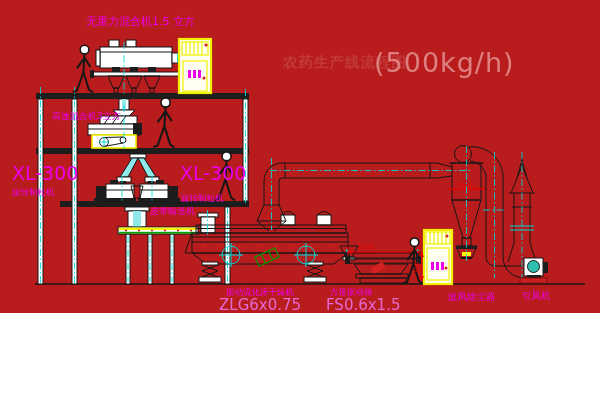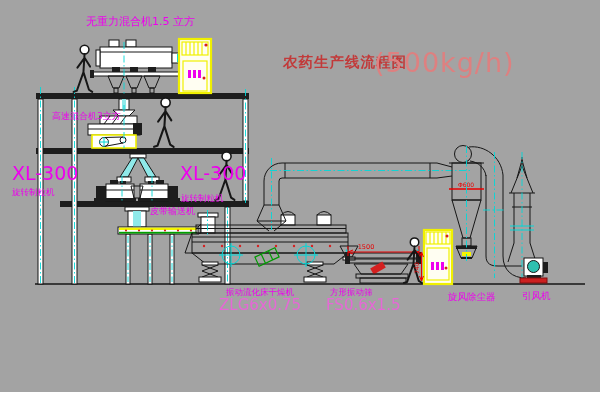--- a/index.html
+++ b/index.html
@@ -1,16 +1,16 @@
 <!DOCTYPE html>
 <html><head>
 <meta charset="utf-8">
 <style>
   html,body{margin:0;padding:0;background:#fff;}
-  .stage{position:relative;width:600px;height:392px;background:#a3a3a3;overflow:hidden;
+  .stage{position:relative;width:600px;height:313px;background:#b91c1c;overflow:hidden;
          font-family:"DejaVu Sans",sans-serif;}
   .stage svg{position:absolute;left:0;top:0;}
   .k  {stroke:#161616;fill:none;stroke-width:1;}
   .kw {stroke:#161616;fill:#ffffff;stroke-width:1;}
   .kd {fill:#1d1d1d;stroke:none;}
   .cy {stroke:#00d8d8;fill:none;stroke-width:1;}
   .cyd{stroke:#00d8d8;fill:none;stroke-width:0.9;stroke-dasharray:7 2.5 1.5 2.5;}
   .cyf{fill:#8fe9e9;stroke:#161616;stroke-width:1;}
   .yl1{stroke:#f0f000;fill:none;stroke-width:1.2;}
   .ylf{fill:#f5f500;stroke:none;}

